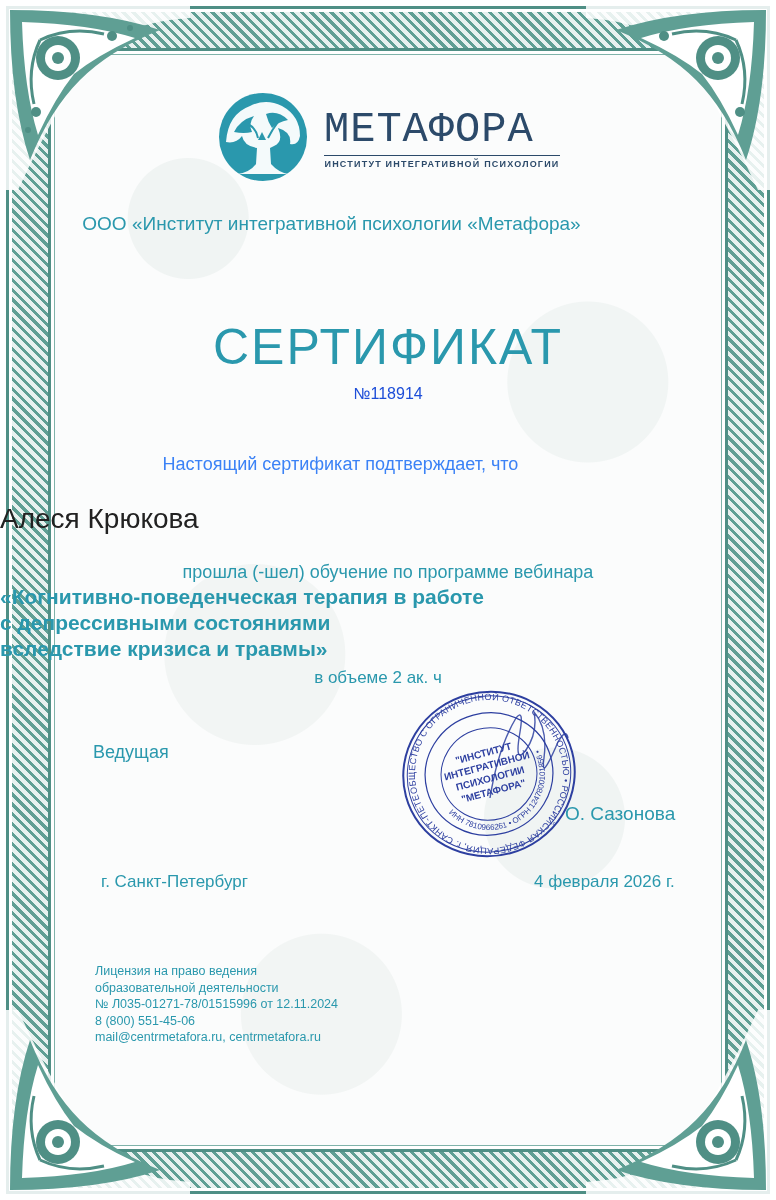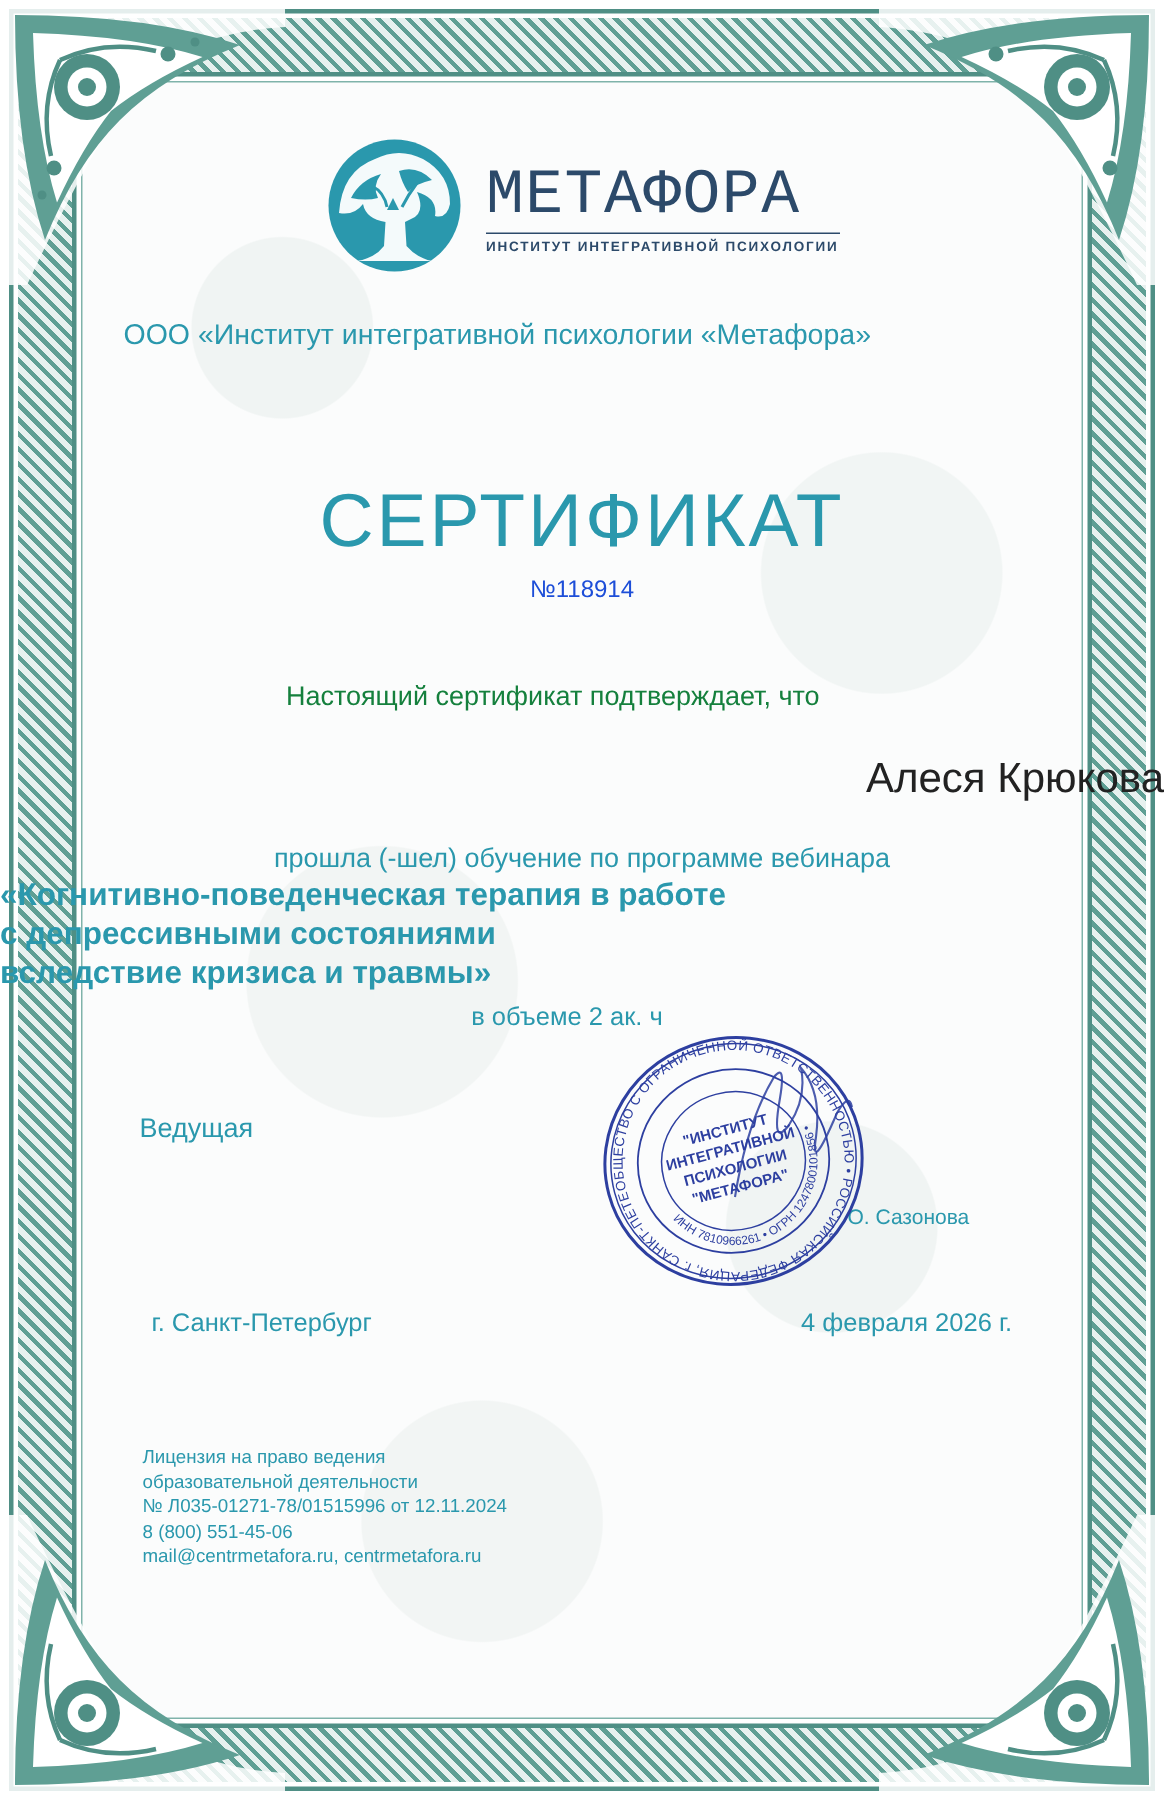--- a/index.html
+++ b/index.html
@@ -57,62 +57,62 @@
   .logo { position: absolute; left: 218px; top: 92px; display: flex; align-items: center; }
   .logo-mark { width: 90px; height: 90px; }
   .logo-text { margin-left: 16px; margin-top: 4px; }
   .logo-name {
     font-family: Liberation Mono, monospace; font-size: 42px; color: #2c4a6a;
     letter-spacing: 1px; line-height: 1;
   }
   .logo-rule { height: 1px; background: #2c4a6a; width: 236px; margin: 4px 0 3px; }
   .logo-sub {
     font-family: "Liberation Sans", sans-serif; font-size: 9px; color: #2c4a6a;
-    letter-spacing: 1.2px; text-align: left; width: 236px; font-weight: bold;
+    letter-spacing: 1.2px; text-align: center; width: 236px; font-weight: bold;
   }
 
   .org {
     position: absolute; top: 213px; left: 0; width: 663px; text-align: center;
     font-size: 19px; color: #2a98ad;
   }
   .title {
     position: absolute; top: 318px; left: 0; width: 776px; text-align: center;
     font-size: 50px; color: #2a98ad; letter-spacing: 2px; font-weight: normal;
   }
   .number {
     position: absolute; top: 385px; left: 0; width: 776px; text-align: center;
     font-size: 16px; color: #1d4ed8;
   }
   .confirm {
     position: absolute; top: 454px; left: 0; width: 681px; text-align: center;
-    font-size: 18px; color: #15803d; margin-left: 28px;
+    font-size: 18px; color: #3b82f6;
   }
   .name {
-    position: absolute; top: 503px; left: 0; width: 776px; text-align: right;
+    position: absolute; top: 503px; left: 0; width: 776px; text-align: left;
     font-size: 28px; color: #222222;
   }
   .passed {
     position: absolute; top: 562px; left: 0; width: 776px; text-align: center;
     font-size: 18px; color: #2a98ad;
   }
   .program {
     position: absolute; top: 584px; left: 0; width: 776px; 
     font-size: 21px; color: #2a98ad; font-weight: bold; line-height: 26px;
   }
   .volume {
     position: absolute; top: 668px; left: 0; width: 756px; text-align: center;
     font-size: 17px; color: #2a98ad;
   }
 
   .lead { position: absolute; left: 93px; top: 742px; color: #2a98ad; }
   .lead-title { font-size: 18px; margin-bottom: 2px; }
   .lead-desc { font-size: 15px; line-height: 20px; }
 
   .signer {
-    position: absolute; left: 565px; top: 803px; font-size: 14px; color: #2a98ad;
+    position: absolute; left: 565px; top: 803px; font-size: 19px; color: #2a98ad;
   }
   .city {
     position: absolute; left: 101px; top: 872px; font-size: 17px; color: #2a98ad;
   }
   .date {
     position: absolute; left: 534px; top: 872px; font-size: 17px; color: #2a98ad;
   }
 
   .license {
     position: absolute; left: 95px; top: 963px; font-size: 12.5px; line-height: 16.5px; color: #2a98ad;

